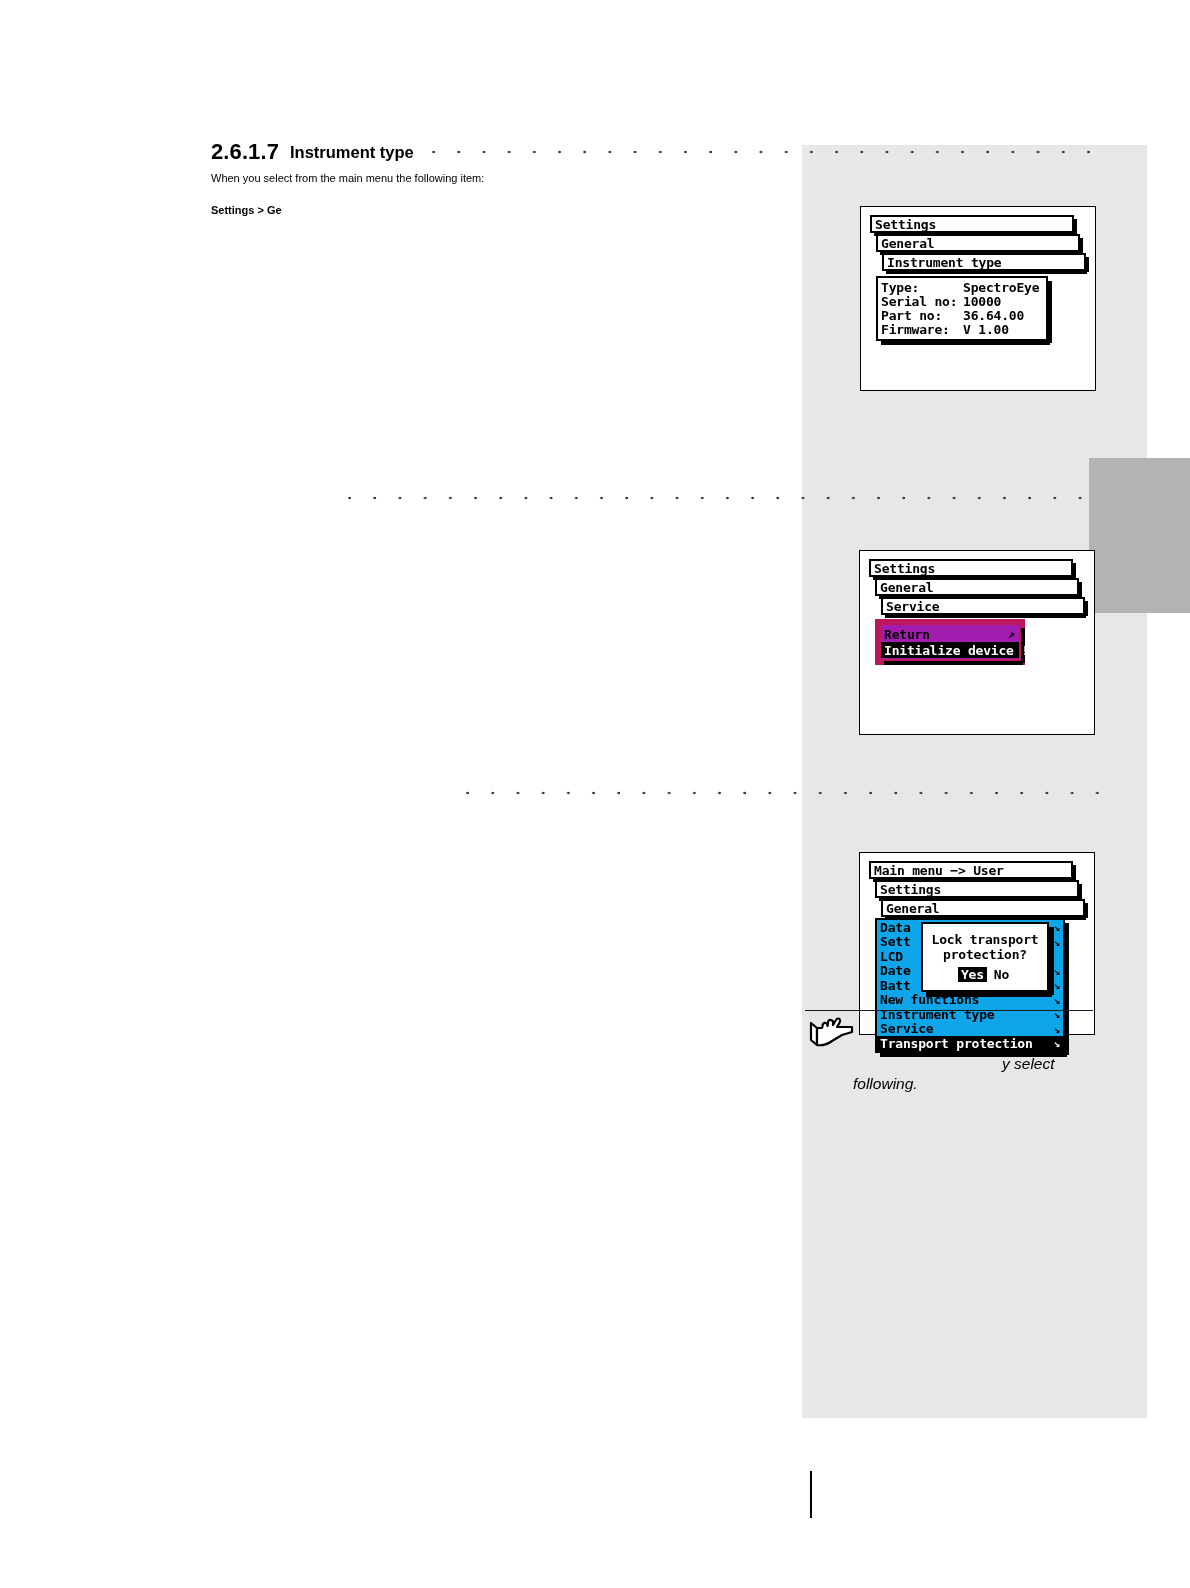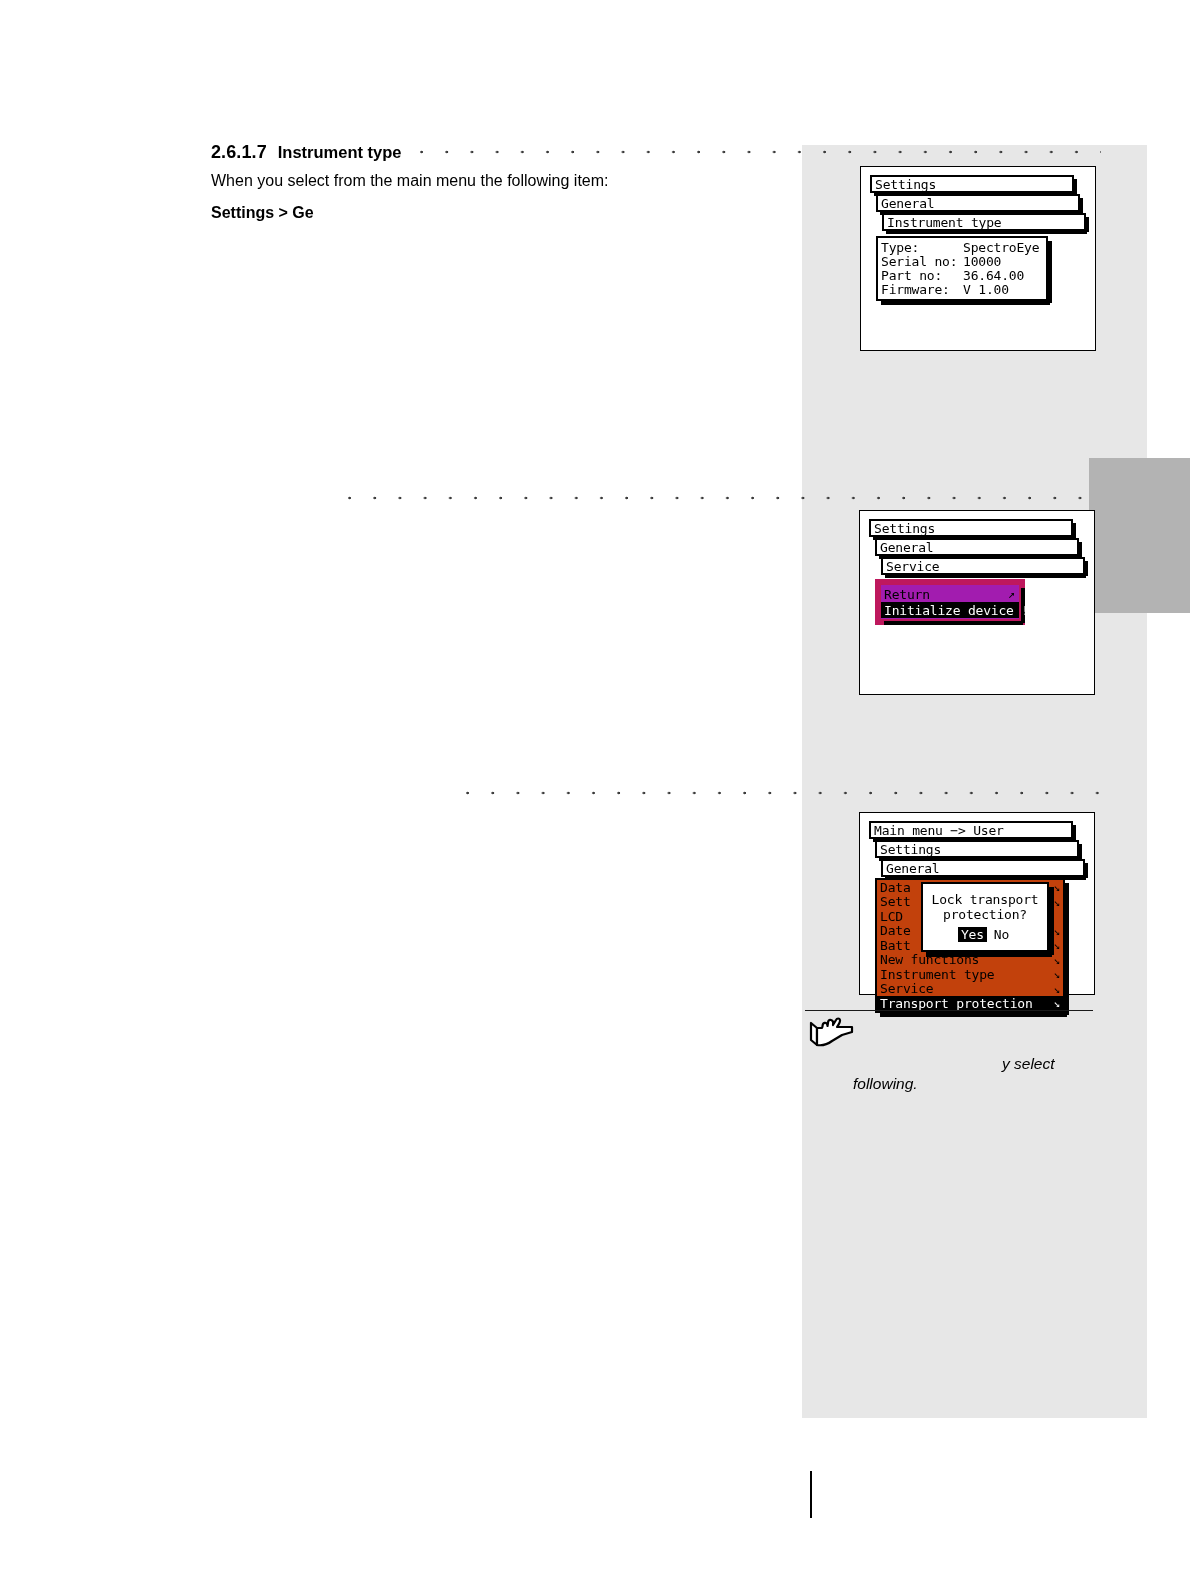--- a/index.html
+++ b/index.html
@@ -33,21 +33,21 @@
 
   
   .heading-row {
     position: absolute;
     left: 211px; top: 139px;
     width: 890px; height: 26px;
     display: flex;
     align-items: center;
   }
   .heading-num {
-    font-size: 18px;
+    font-size: 22px;
     font-weight: bold;
     color: #000;
     white-space: nowrap;
     letter-spacing: .1px;
   }
   .heading-title {
     font-size: 16.5px;
     font-weight: bold;
     color: #000;
     white-space: nowrap;
@@ -67,21 +67,21 @@
     transform: translateY(-50%);
     background-image: radial-gradient(circle at 1.8px 50%, #3a3a3a 1.3px, rgba(0,0,0,0) 1.6px);
     background-size: 25.2px 4px;
     background-repeat: repeat-x;
   }
 
   
   .body-para {
     position: absolute;
     left: 211px;
-    font-size: 16px;
+    font-size: 11px;
     color: #000;
     white-space: nowrap;
   }
   .body-para.p1 { top: 172px; }
   .body-para.p2 { top: 204px; font-weight: bold; }
 
   
   .sep-dots {
     position: absolute;
     height: 4px;
@@ -100,24 +100,25 @@
     padding: 8px 0 0 9px;
   }
   .lcd.lcd1 { left: 860px; top: 166px; width: 236px; height: 185px; }
   .lcd.lcd2 { left: 859px; top: 510px; width: 236px; height: 185px; }
   .lcd.lcd3 { left: 859px; top: 812px; width: 236px; height: 183px; }
 
   
   .lcdfont {
     font-family: "DejaVu Sans Mono", monospace;
     font-size: 13px;
-    font-weight: normal;
+    font-weight: bold;
     color: #000;
     line-height: 1;
     letter-spacing: -0.2px;
+    margin-top: 40px;
     -webkit-font-smoothing: none;
   }
   .row {
     position: relative;
     border: 2px solid #000;
     background: #fff;
     height: 18px;
     display: flex;
     align-items: center;
     padding: 0 3px;
@@ -214,21 +215,21 @@
     font-size: 12px; line-height: 1;
   }
 
   
   .longmenu {
     position: relative;
     margin-left: 6px;
     margin-top: 1px;
     width: 190px;
     border: 2px solid #000;
-    background: #c2410c;
+    background: #0ea5e9;
     text-align: right;
   }
   .longmenu::after {
     content: "";
     position: absolute;
     left: 3px; right: -4px; bottom: -6px;
     height: 4px; background: #000;
   }
   .longmenu::before {
     content: "";

